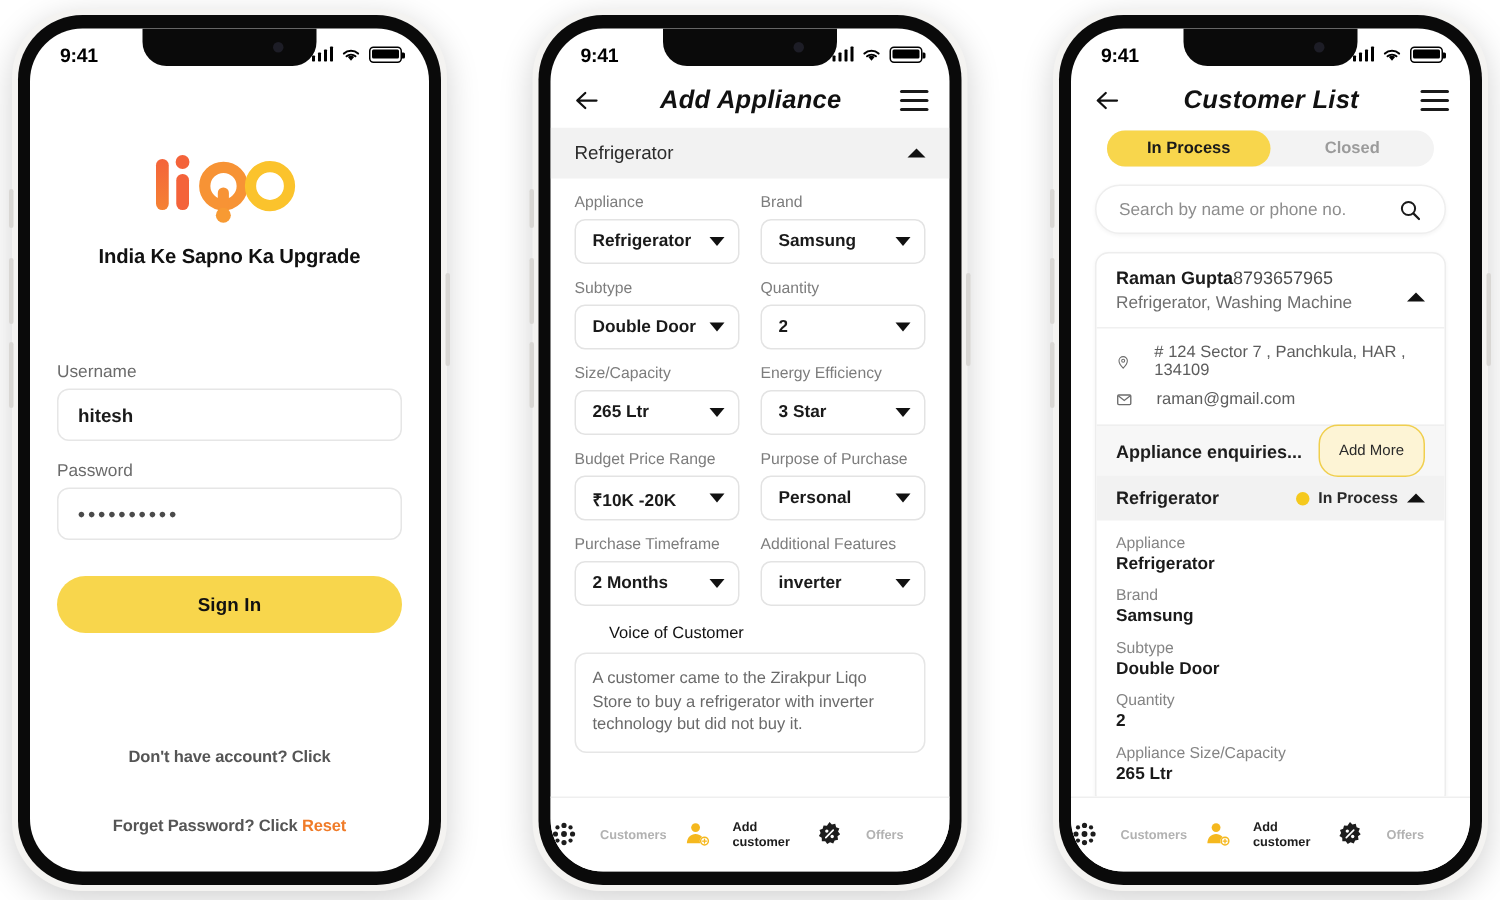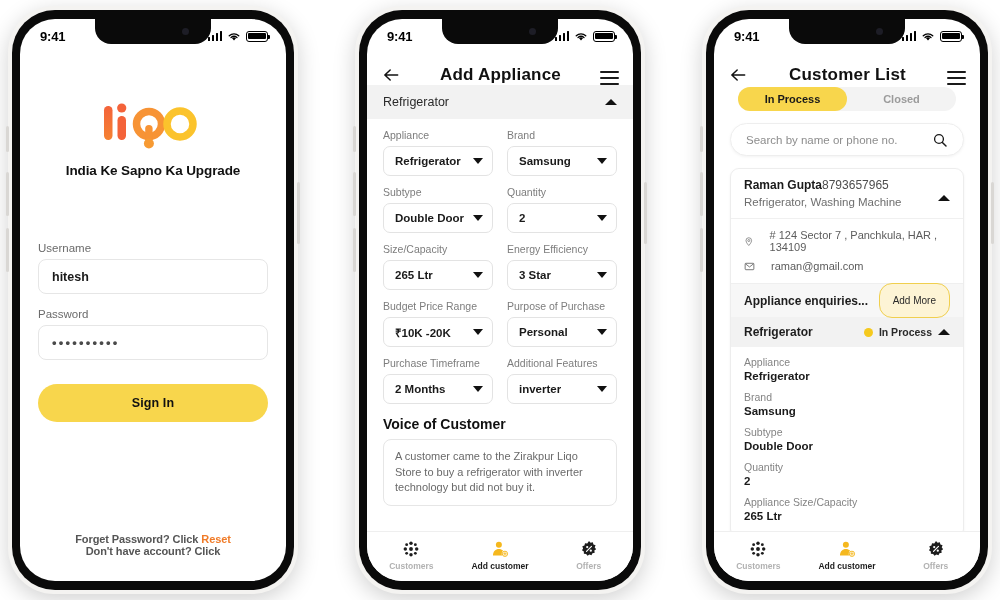--- a/index.html
+++ b/index.html
@@ -111,23 +111,24 @@
     content: ""; position: absolute; right: -3.2px; top: 3px;
     width: 2px; height: 4px; background: #000; border-radius: 0 1px 1px 0;
   }
   .batt span { display:block; width: 100%; height: 100%; background: #000; border-radius: 1px; }
 
   
   .app-header {
     flex: 0 0 auto;
     height: 36px;
     display: flex;
-    align-items: flex-end;
+    align-items: center;
     padding: 0 14px;
     gap: 19px;
+    font-style: italic;
   }
   .hdr-title {
     flex: 1;
     text-align: center;
     font-size: 17px;
     font-weight: bold;
     color: #111;
     letter-spacing: 0.2px;
   }
   .icon-back { width: 20px; height: 20px; flex: 0 0 auto; cursor: pointer; }
@@ -256,24 +257,25 @@
   }
   .select-box .val {
     font-size: 11.5px;
     font-weight: bold;
     color: #1a1a1a;
     white-space: nowrap;
     overflow: hidden;
   }
   .voc-block { padding: 4px 16px 0; }
   .voc-title {
-    font-size: 14px;
-    font-weight: bold;
+    font-size: 11px;
+    font-weight: normal;
     color: #111;
     margin-bottom: 7px;
+    margin-left: 23px;
   }
   .voc-area {
     border: 1px solid #e6e6e6;
     border-radius: 8px;
     padding: 9px 11px;
     min-height: 58px;
     font-size: 11px;
     line-height: 1.42;
     color: #6a6a6a;
     cursor: text;
@@ -406,23 +408,23 @@
     height: 50px;
     border-top: 1px solid #efefef;
     display: flex;
     align-items: center;
     background: #fff;
     padding-bottom: 2px;
   }
   .nav-item {
     flex: 1;
     display: flex;
-    flex-direction: column;
-    align-items: center;
-    gap: 3px;
+    flex-direction: row;
+    align-items: center;
+    gap: 15px;
     cursor: pointer;
   }
   .nav-lbl { font-size: 8.5px; color: #b2b2b2; font-weight: bold; }
   .nav-item.active .nav-lbl { color: #1d1d1d; }
 </style>
 </head>
 <body>
 
 <div class="stage">
 
@@ -485,25 +487,25 @@
           <div class="f-password">
             <div class="field-label">Password</div>
             <div class="text-input">
               <span class="pw-dots">••••••••••</span>
             </div>
           </div>
 
           <button class="btn-signin">Sign In</button>
 
           <div class="login-links">
+            <div class="link-row">Don't have account? Click</div>
             <div class="link-row second">
               <span>Forget Password? Click</span>
               <span class="link-accent">Reset</span>
             </div>
-            <div class="link-row">Don't have account? Click</div>
           </div>
         </div>
       </div>
     </div>
   </div>
 
   <div class="phone">
     <div class="btn-side btn-left-1"></div>
     <div class="btn-side btn-left-2"></div>
     <div class="btn-side btn-left-3"></div>

